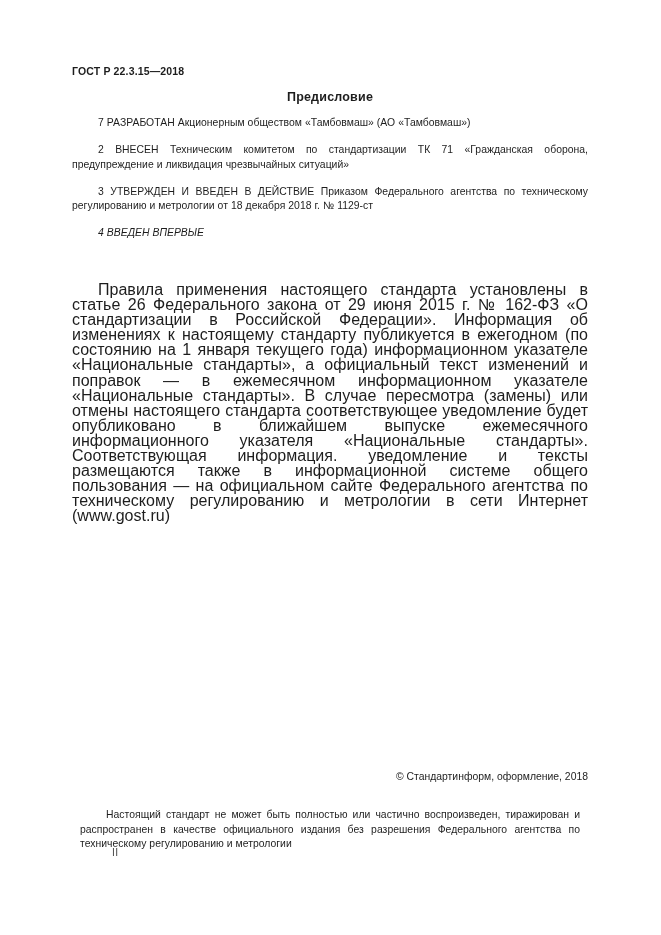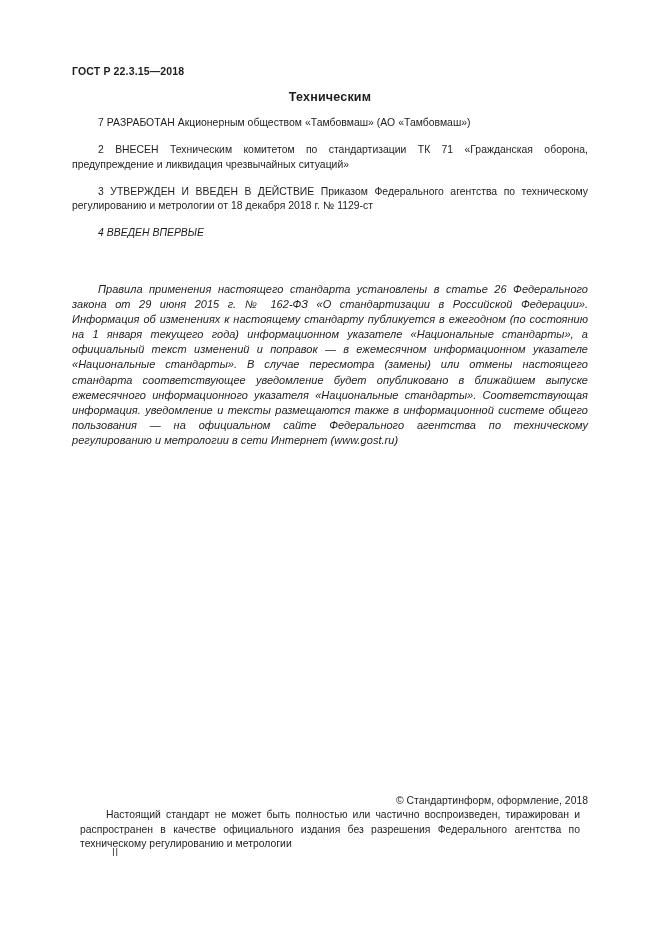--- a/index.html
+++ b/index.html
@@ -66,33 +66,32 @@
 
   
   .rules-note {
     position: absolute;
     left: 72px;
     top: 282px;
     width: 516px;
   }
   .rules-note p {
     margin: 0;
-    font-size: 11px;
+    font-size: 16px;
     line-height: 15.1px;
-    font-style: italic;
     text-align: justify;
     text-indent: 26px;
     letter-spacing: 0.02px;
   }
 
   
   .copyright {
     position: absolute;
     left: 72px;
-    top: 794px;
+    top: 770px;
     width: 516px;
     text-align: right;
     font-size: 10.4px;
     line-height: 14px;
   }
 
   
   .disclaimer {
     position: absolute;
     left: 72px;
@@ -119,21 +118,21 @@
     margin-left: 40px;
   }
 </style>
 </head>
 <body>
 
 <div class="page">
 
   <div class="doc-header">ГОСТ Р 22.3.15—2018</div>
 
-  <div class="section-title">Техническим</div>
+  <div class="section-title">Предисловие</div>
 
   <div class="body-col">
     <p class="para">7 РАЗРАБОТАН Акционерным обществом «Тамбовмаш» (АО «Тамбовмаш»)</p>
     <p class="para">2 ВНЕСЕН Техническим комитетом по стандартизации ТК 71 «Гражданская оборона, предупреждение и ликвидация чрезвычайных ситуаций»</p>
     <p class="para">3 УТВЕРЖДЕН И ВВЕДЕН В ДЕЙСТВИЕ Приказом Федерального агентства по техническому регулированию и метрологии от 18 декабря 2018 г. № 1129-ст</p>
     <p class="para">4 ВВЕДЕН ВПЕРВЫЕ</p>
   </div>
 
   <div class="rules-note">
     <p>Правила применения настоящего стандарта установлены в статье 26 Федерального закона от 29 июня 2015 г. № 162-ФЗ «О стандартизации в Российской Федерации». Информация об изменениях к настоящему стандарту публикуется в ежегодном (по состоянию на 1 января текущего года) информационном указателе «Национальные стандарты», а официальный текст изменений и поправок — в ежемесячном информационном указателе «Национальные стандарты». В случае пересмотра (замены) или отмены настоящего стандарта соответствующее уведомление будет опубликовано в ближайшем выпуске ежемесячного информационного указателя «Национальные стандарты». Соответствующая информация. уведомление и тексты размещаются также в информационной системе общего пользования — на официальном сайте Федерального агентства по техническому регулированию и метрологии в сети Интернет (www.gost.ru)</p>

